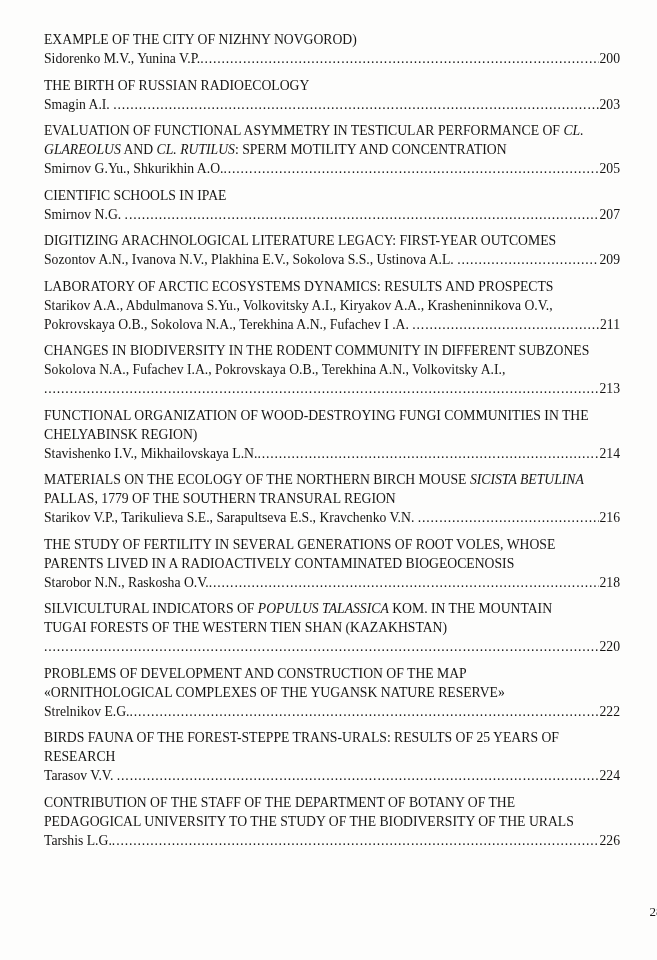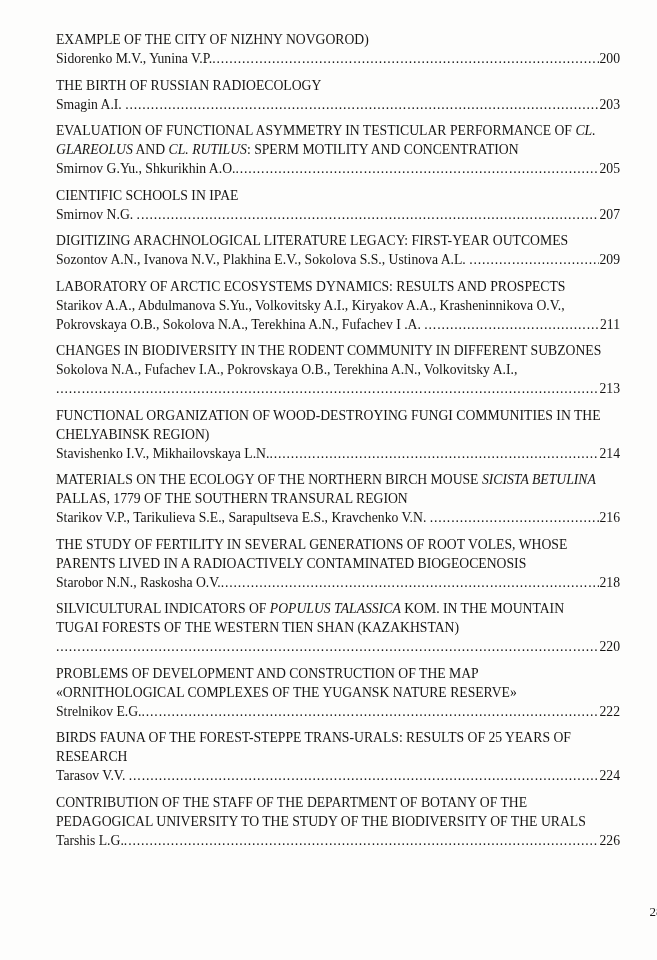--- a/index.html
+++ b/index.html
@@ -9,21 +9,21 @@
     background: #fdfdfc;
     font-family: "Liberation Serif", "DejaVu Serif", serif;
     color: #151413;
     position: relative;
     overflow: hidden;
   }
   .page {
     box-sizing: border-box;
     width: 657px;
     height: 960px;
-    padding: 30px 37px 0 56px;
+    padding: 30px 37px 0 44px;
     position: relative;
   }
   .toc-list { width: 100%; }
   .toc-entry { margin-bottom: 7.5px; }
   .entry-title { font-size: 13.7px; line-height: 19px; }
   .title-line { white-space: nowrap; }
   .title-line .italic { font-style: italic; }
   .entry-authors { font-size: 13.7px; line-height: 19px; }
   .author-row { white-space: nowrap; }
   .author-row.last {

